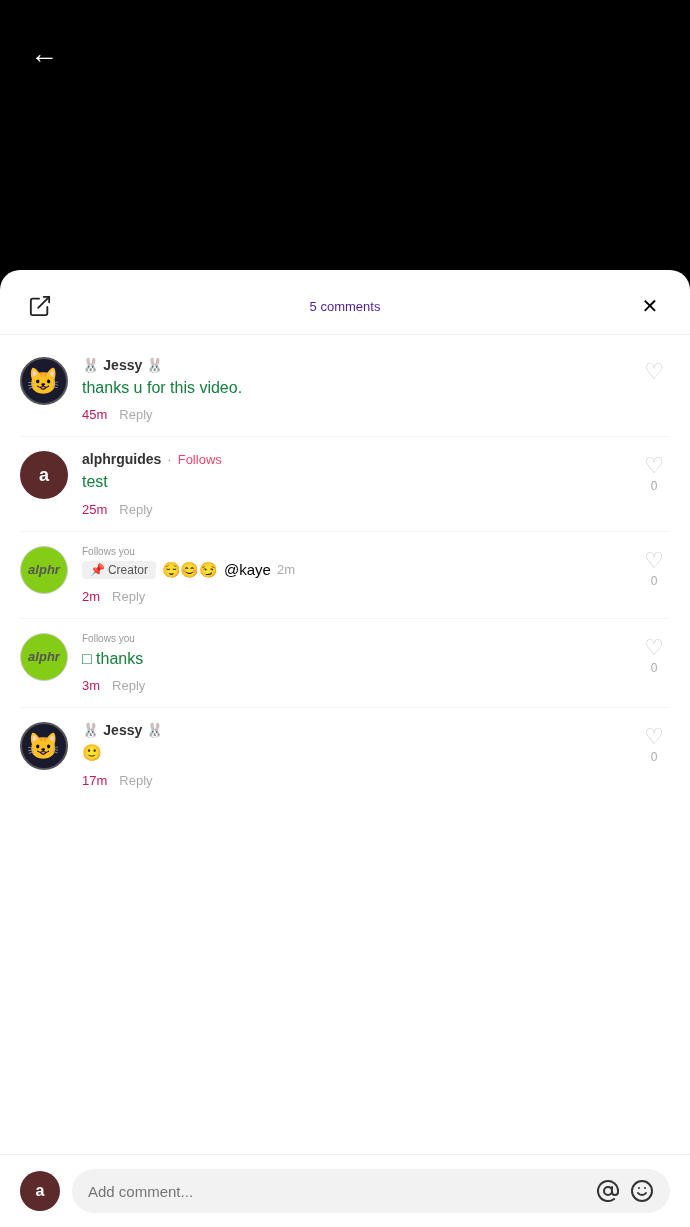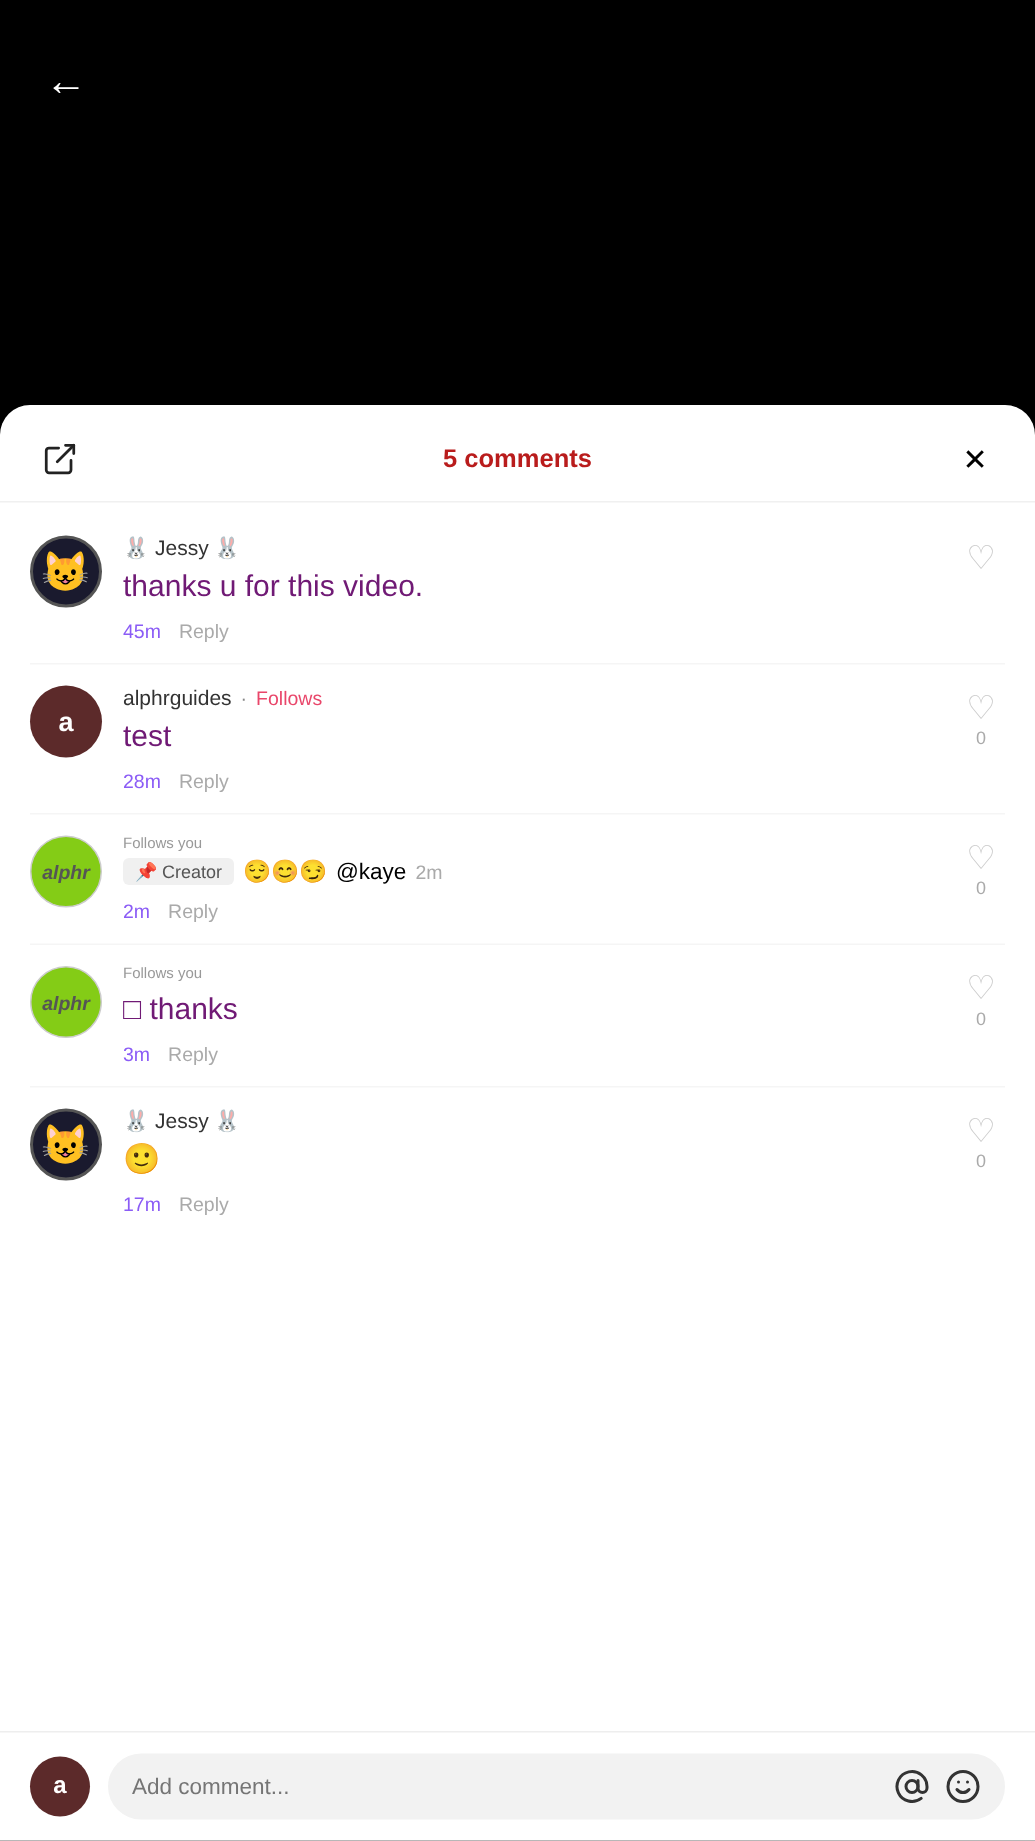--- a/index.html
+++ b/index.html
@@ -52,23 +52,23 @@
     .share-icon {
       width: 32px;
       height: 32px;
       display: flex;
       align-items: center;
       justify-content: center;
       cursor: pointer;
     }
 
     .sheet-title {
-      font-size: 17px;
-      font-weight: 700;
-      color: #b91c1c;
+      font-size: 13px;
+      font-weight: 400;
+      color: #4c1d95;
       position: absolute;
       left: 50%;
       transform: translateX(-50%);
     }
 
     .close-btn {
       width: 32px;
       height: 32px;
       display: flex;
       align-items: center;
@@ -134,52 +134,52 @@
     }
 
     .comment-username-row {
       display: flex;
       align-items: center;
       gap: 6px;
     }
 
     .comment-username {
       font-size: 14px;
-      font-weight: 400;
+      font-weight: 700;
       color: #333;
     }
 
     .creator-badge {
       color: #e9466a;
       font-size: 13px;
       font-weight: 500;
     }
 
     .follows-you {
       font-size: 10px;
       color: #999;
       font-weight: 400;
     }
 
     .comment-text {
-      font-size: 20px;
-      color: #701a75;
+      font-size: 16px;
+      color: #15803d;
       line-height: 1.4;
     }
 
     .comment-meta {
       display: flex;
       align-items: center;
       gap: 12px;
       margin-top: 4px;
     }
 
     .comment-time {
       font-size: 13px;
-      color: #8b5cf6;
+      color: #be185d;
     }
 
     .reply-btn {
       font-size: 13px;
       color: #aaa;
       cursor: pointer;
       background: none;
       border: none;
       font-weight: 500;
     }
@@ -344,21 +344,21 @@
         <span>a</span>
       </div>
       <div class="comment-body">
         <div class="comment-username-row">
           <span class="comment-username">alphrguides</span>
           <span style="color:#888;font-size:13px;">·</span>
           <span class="creator-badge">Follows</span>
         </div>
         <div class="comment-text">test</div>
         <div class="comment-meta">
-          <span class="comment-time">28m</span>
+          <span class="comment-time">25m</span>
           <button class="reply-btn">Reply</button>
         </div>
       </div>
       <div class="like-col">
         <span class="heart-icon">♡</span>
         <span class="like-count">0</span>
       </div>
     </div>
 
     <div class="divider"></div>

